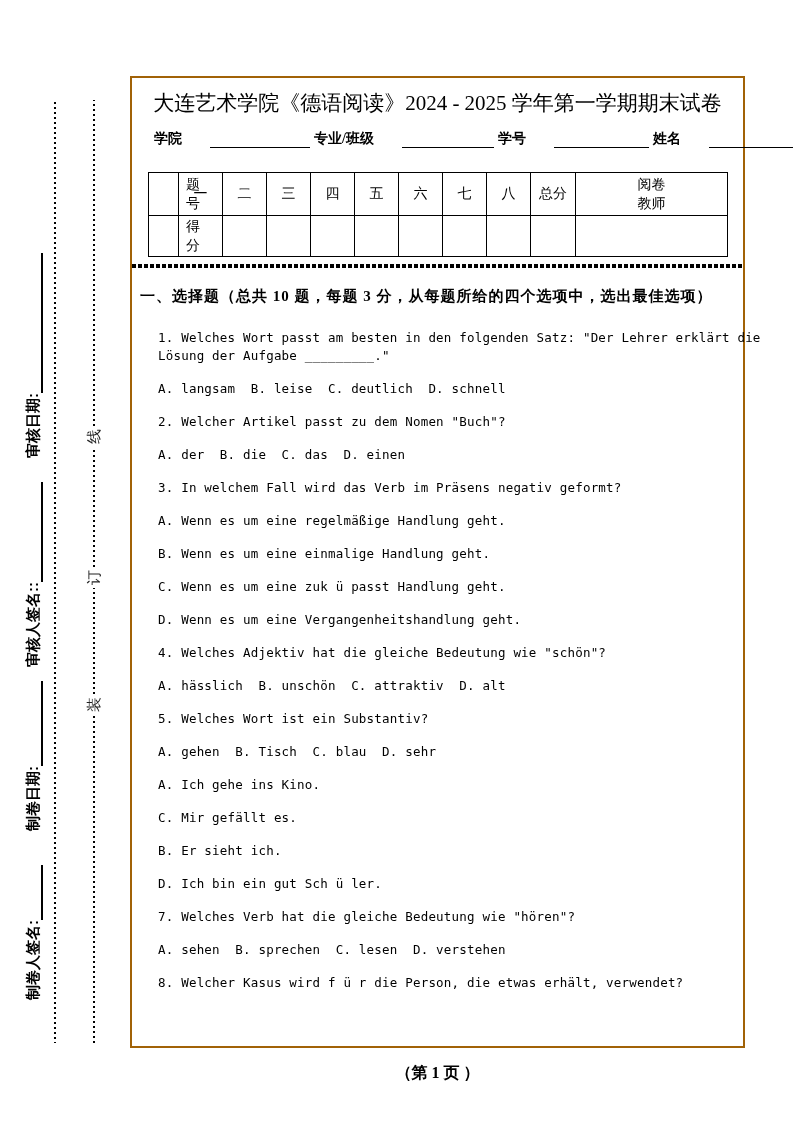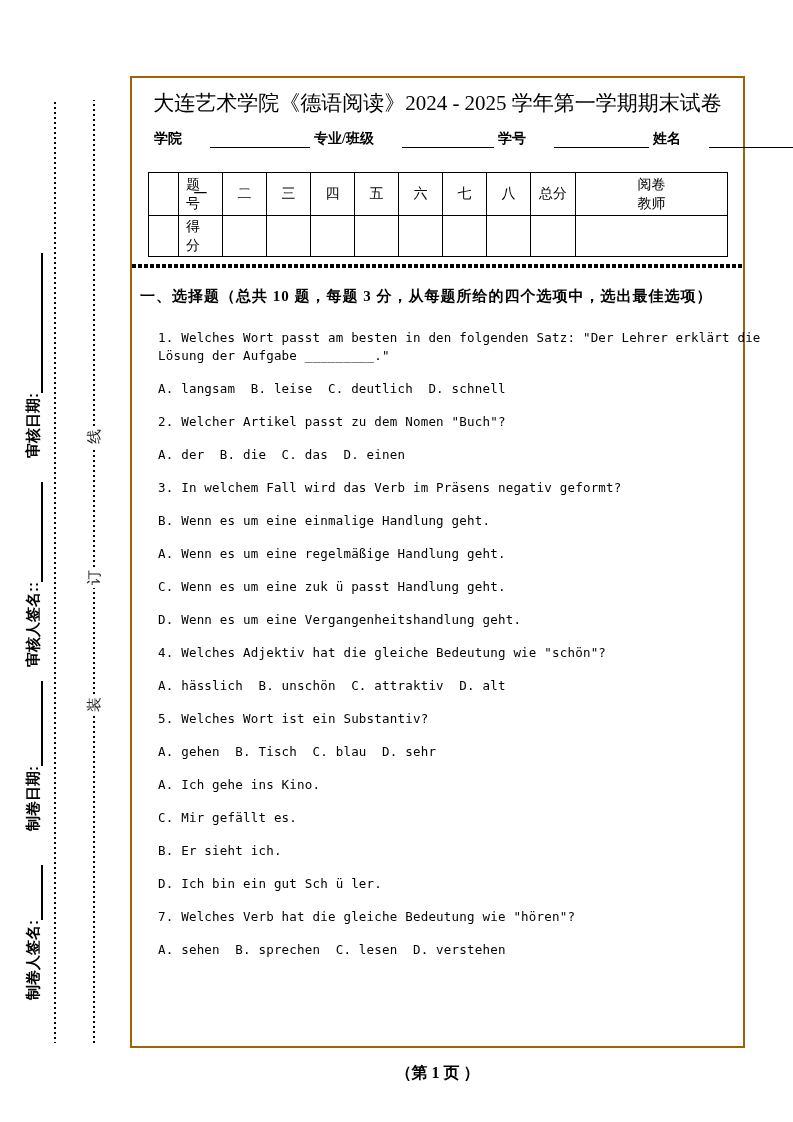--- a/index.html
+++ b/index.html
@@ -192,33 +192,34 @@
 
     <div class="sec-heading">一、选择题（总共 10 题，每题 3 分，从每题所给的四个选项中，选出最佳选项）</div>
 
     <div class="questions">
       <p class="qline">1. Welches Wort passt am besten in den folgenden Satz: "Der Lehrer erklärt die</p>
       <p class="qline cont">Lösung der Aufgabe _________."</p>
       <p class="qline">A. langsam  B. leise  C. deutlich  D. schnell</p>
       <p class="qline">2. Welcher Artikel passt zu dem Nomen "Buch"?</p>
       <p class="qline">A. der  B. die  C. das  D. einen</p>
       <p class="qline">3. In welchem Fall wird das Verb im Präsens negativ geformt?</p>
+      <p class="qline">A. Wenn es um eine regelmäßige Handlung geht.</p>
       <p class="qline">B. Wenn es um eine einmalige Handlung geht.</p>
-      <p class="qline">A. Wenn es um eine regelmäßige Handlung geht.</p>
       <p class="qline">C. Wenn es um eine zuk ü passt Handlung geht.</p>
       <p class="qline">D. Wenn es um eine Vergangenheitshandlung geht.</p>
       <p class="qline">4. Welches Adjektiv hat die gleiche Bedeutung wie "schön"?</p>
       <p class="qline">A. hässlich  B. unschön  C. attraktiv  D. alt</p>
       <p class="qline">5. Welches Wort ist ein Substantiv?</p>
       <p class="qline">A. gehen  B. Tisch  C. blau  D. sehr</p>
       <p class="qline">A. Ich gehe ins Kino.</p>
       <p class="qline">C. Mir gefällt es.</p>
       <p class="qline">B. Er sieht ich.</p>
       <p class="qline">D. Ich bin ein gut Sch ü ler.</p>
       <p class="qline">7. Welches Verb hat die gleiche Bedeutung wie "hören"?</p>
       <p class="qline">A. sehen  B. sprechen  C. lesen  D. verstehen</p>
+      <p class="qline">8. Welcher Kasus wird f ü r die Person, die etwas erhält, verwendet?</p>
     </div>
 
   </div>
 
   <div class="page-footer">（第 1 页 ）</div>
 
 </div>
 
 </body></html>

